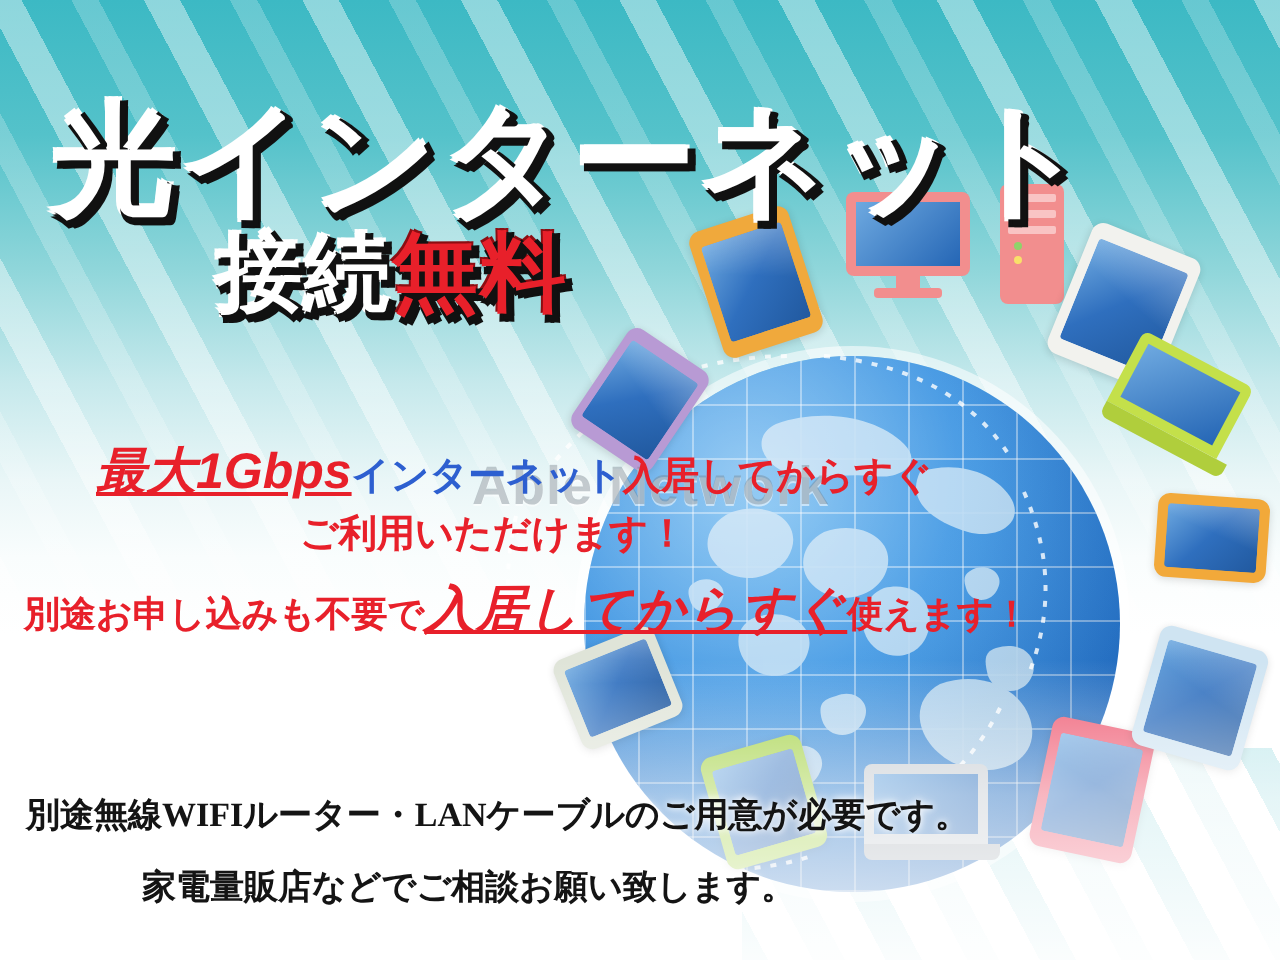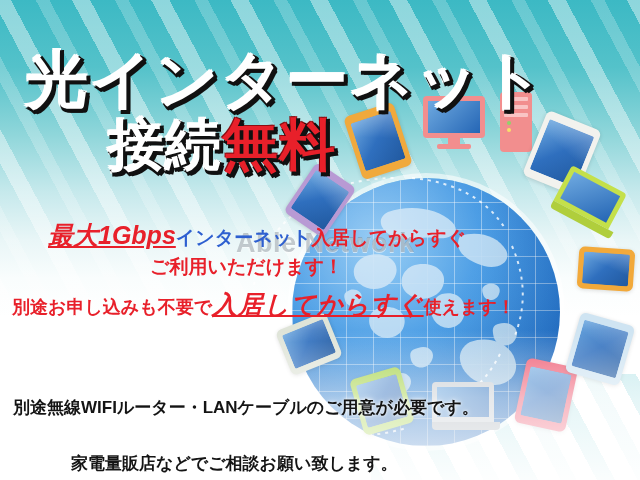--- a/index.html
+++ b/index.html
@@ -139,21 +139,21 @@
     position:absolute; left:26px; top:38px;
     font-size:62px; font-weight:bold; color:#ffffff;
     letter-spacing:2px; white-space:nowrap;
     text-shadow:
        3px 3px 0 #111111, 3px 2px 0 #111111, 2px 3px 0 #111111,
        4px 4px 0 #111111, 1px 4px 0 #111111, 4px 1px 0 #111111,
       -1px -1px 0 #ffffff, 1px -1px 0 #ffffff, -1px 1px 0 #ffffff;
   }
   .h2 {
     position:absolute; left:108px; top:108px;
-    font-size:56px; font-weight:bold; letter-spacing:1px; white-space:nowrap;
+    font-size:43px; font-weight:bold; letter-spacing:1px; white-space:nowrap;
   }
   .h2 .w {
     color:#ffffff;
     text-shadow:
        3px 3px 0 #111111, 3px 2px 0 #111111, 2px 3px 0 #111111,
        4px 4px 0 #111111, 1px 4px 0 #111111, 4px 1px 0 #111111,
       -1px -1px 0 #ffffff, 1px -1px 0 #ffffff, -1px 1px 0 #ffffff;
   }
   .h2 .r {
     color:#e8202a;
@@ -183,22 +183,22 @@
   }
   .l3 .tail { font-size:18px; }
 
   
   .note {
     position:absolute; white-space:nowrap;
     font-size:17px; font-weight:bold; color:#141414;
     text-shadow:0 0 3px rgba(255,255,255,0.95), 0 0 6px rgba(255,255,255,0.85);
   }
   .n1 { left:99px; top:365px; }
-  .n2 { left:13px; top:396px; }
-  .n3 { left:71px; top:452px;text-align:right; }
+  .n2 { left:13px; top:396px;font-family:Liberation Serif, serif; }
+  .n3 { left:71px; top:432px;text-align:right; }
 </style>
 </head>
 <body>
 
 <div id="poster">
 
   <div class="bg-base"></div>
   <div class="bg-stripes"></div>
   <div class="bg-stripes-bottom"></div>
 

